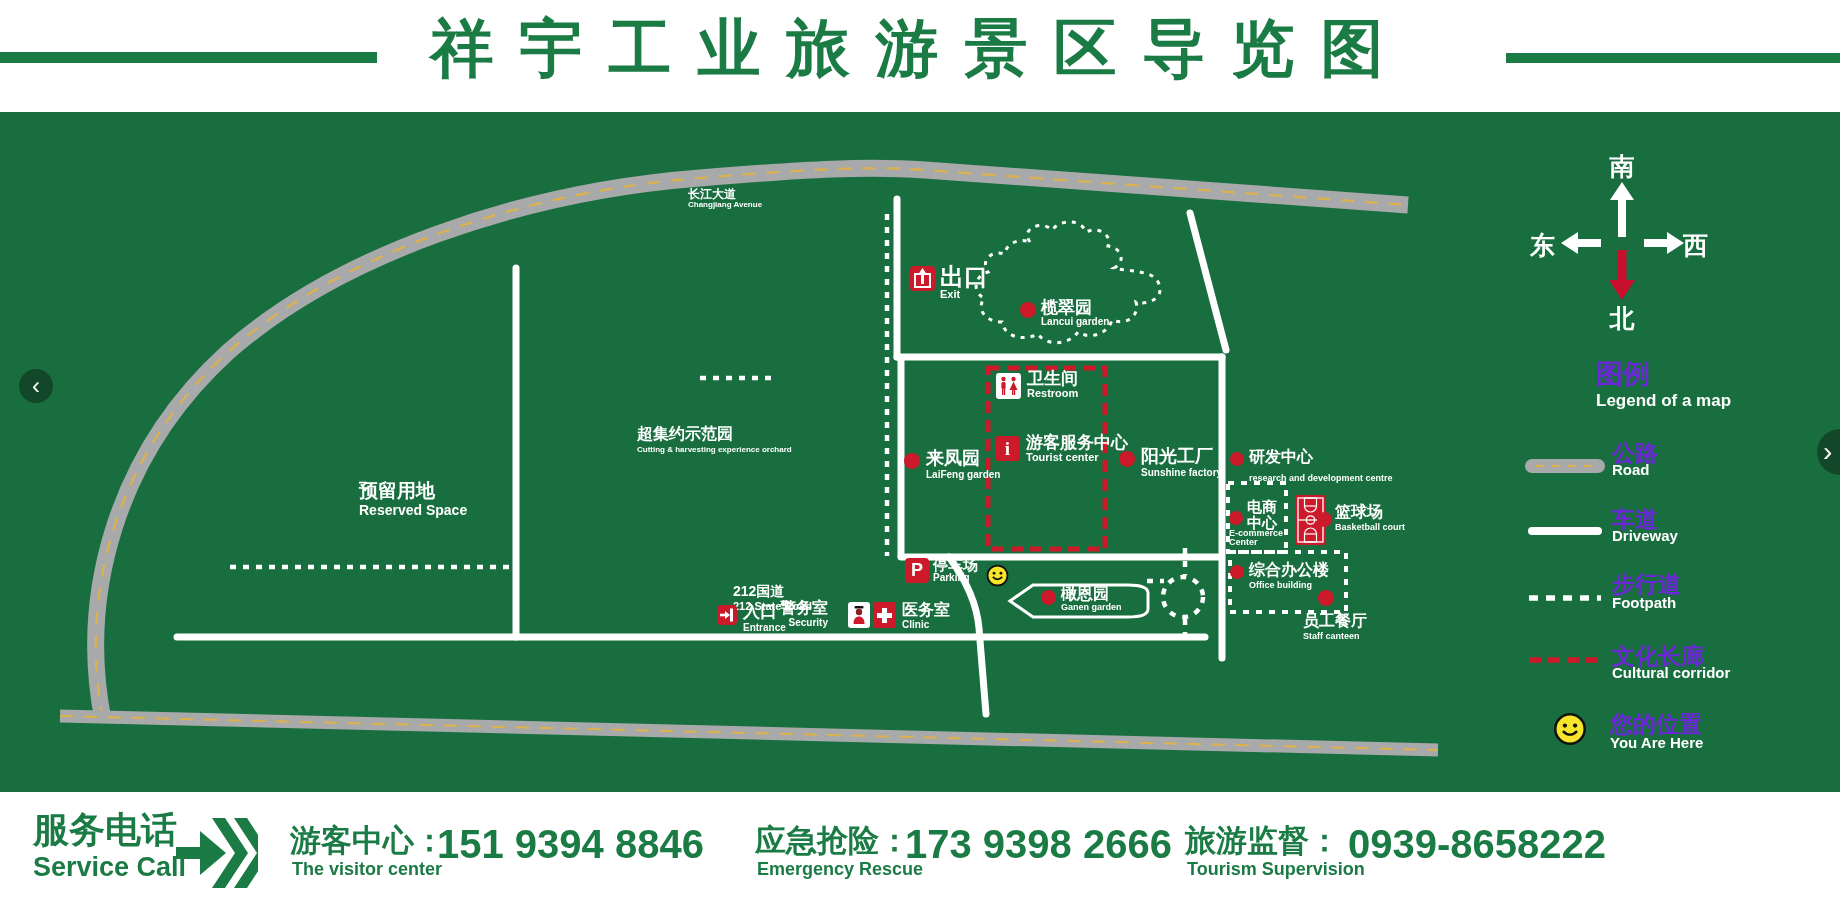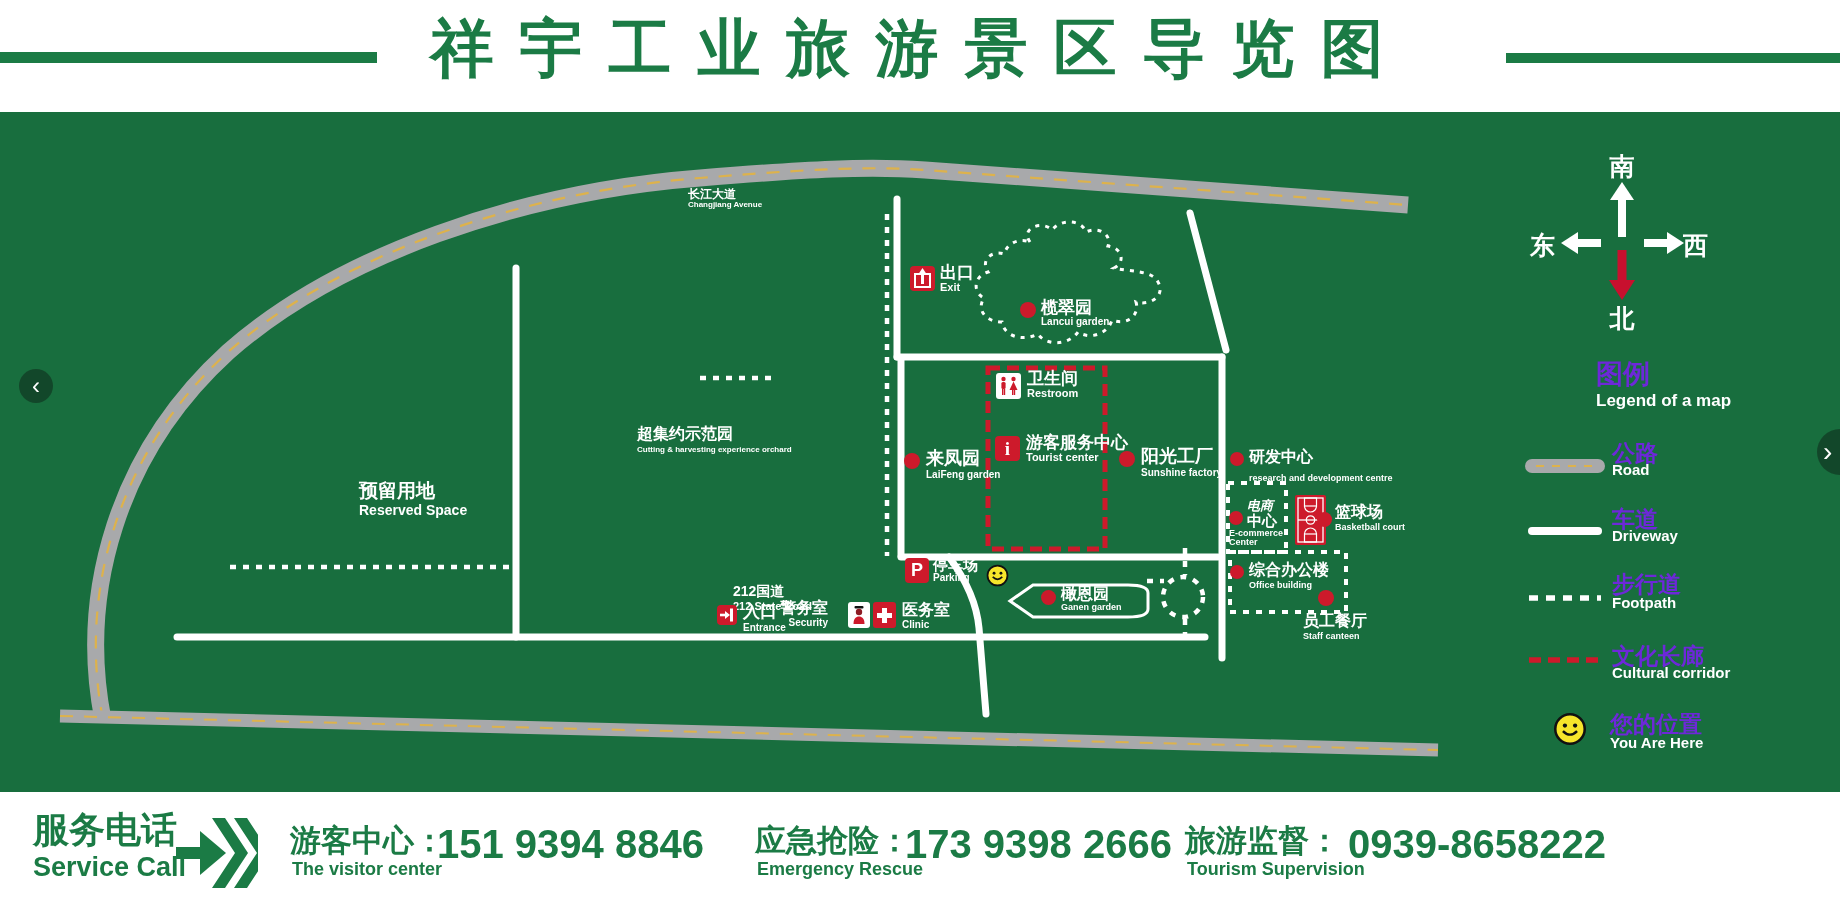--- a/index.html
+++ b/index.html
@@ -140,21 +140,21 @@
   </div>
 
   <div class="signbox" style="left:910px;top:266px;width:25px;height:25px;">
     <svg width="25" height="25" viewBox="0 0 25 25">
       <rect x="5" y="8" width="15" height="13" fill="none" stroke="#fff" stroke-width="2"></rect>
       <line x1="12.5" y1="18" x2="12.5" y2="6" stroke="#fff" stroke-width="3"></line>
       <polygon points="12.5,2 8.5,8 16.5,8" fill="#fff"></polygon>
     </svg>
   </div>
   <div class="abs" style="left:940px;top:264px;">
-    <div class="cn" style="font-size:17px;">出口</div>
+    <div class="cn" style="font-size:24px;">出口</div>
     <div class="en" style="font-size:11px;">Exit</div>
   </div>
 
   <div class="dot" style="left:1020px;top:302px;width:16px;height:16px;"></div>
   <div class="abs" style="left:1041px;top:299px;">
     <div class="cn" style="font-size:17px;">榄翠园</div>
     <div class="en" style="font-size:10px;">Lancui garden</div>
   </div>
 
   <div class="whitebox" style="left:996px;top:373px;width:25px;height:26px;">
@@ -195,21 +195,21 @@
   </div>
 
   <div class="dot" style="left:1230px;top:452px;width:14px;height:14px;"></div>
   <div class="abs" style="left:1249px;top:449px;">
     <div class="cn" style="font-size:16px;">研发中心</div>
     <div class="en" style="font-size:9px;margin-top:8px;">research and development centre</div>
   </div>
 
   <div class="dot" style="left:1229px;top:511px;width:14px;height:14px;"></div>
   <div class="abs" style="left:1247px;top:499px;">
-    <div class="cn" style="font-size:13px;font-style:italic;">电商</div>
+    <div class="cn" style="font-size:15px;">电商</div>
     <div class="cn" style="font-size:15px;">中心</div>
   </div>
   <div class="abs" style="left:1229px;top:529px;">
     <div class="en" style="font-size:9px;">E-commerce</div>
     <div class="en" style="font-size:9px;">Center</div>
   </div>
 
   <div class="dot" style="left:1317px;top:512px;width:15px;height:15px;"></div>
   <div class="abs" style="left:1335px;top:504px;">
     <div class="cn" style="font-size:16px;">篮球场</div>

